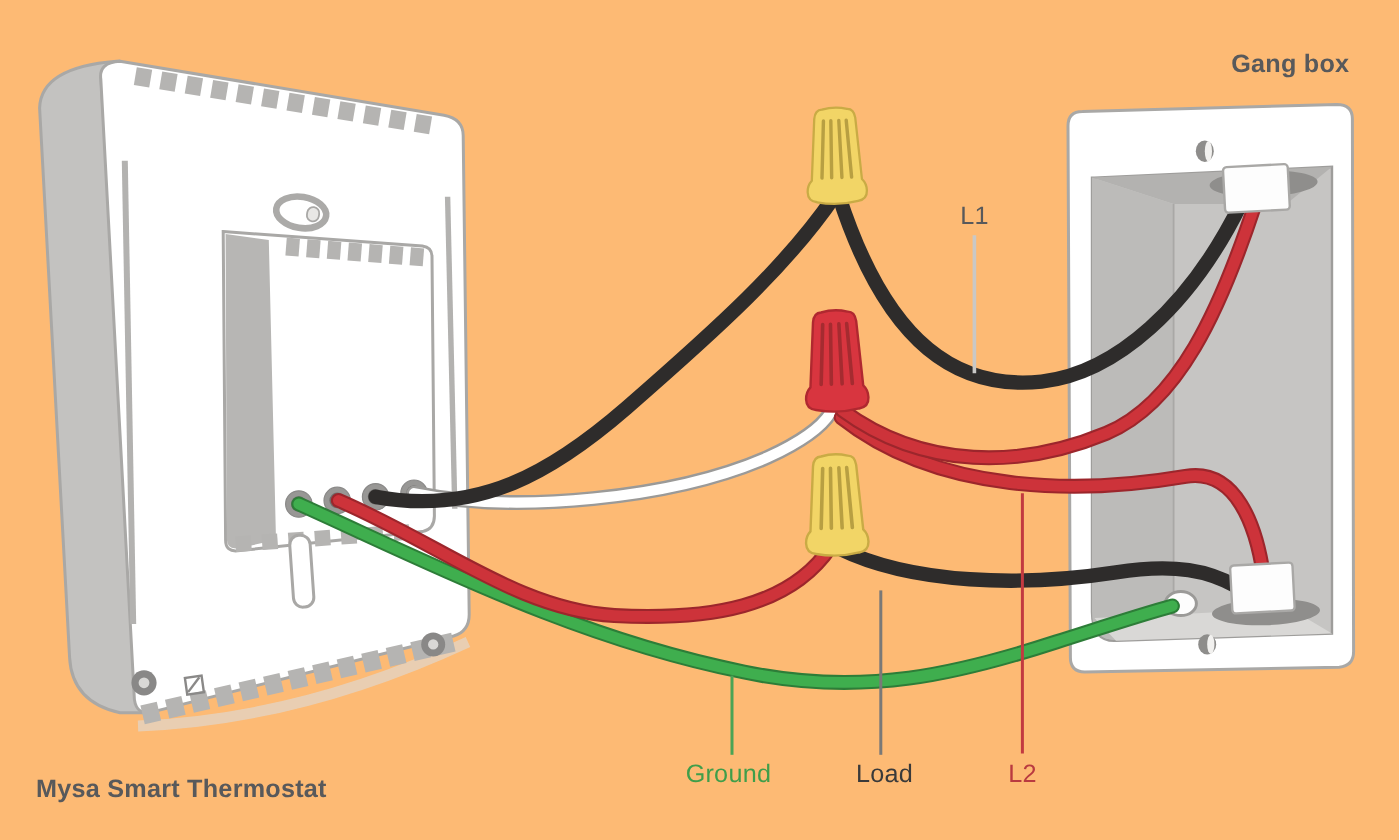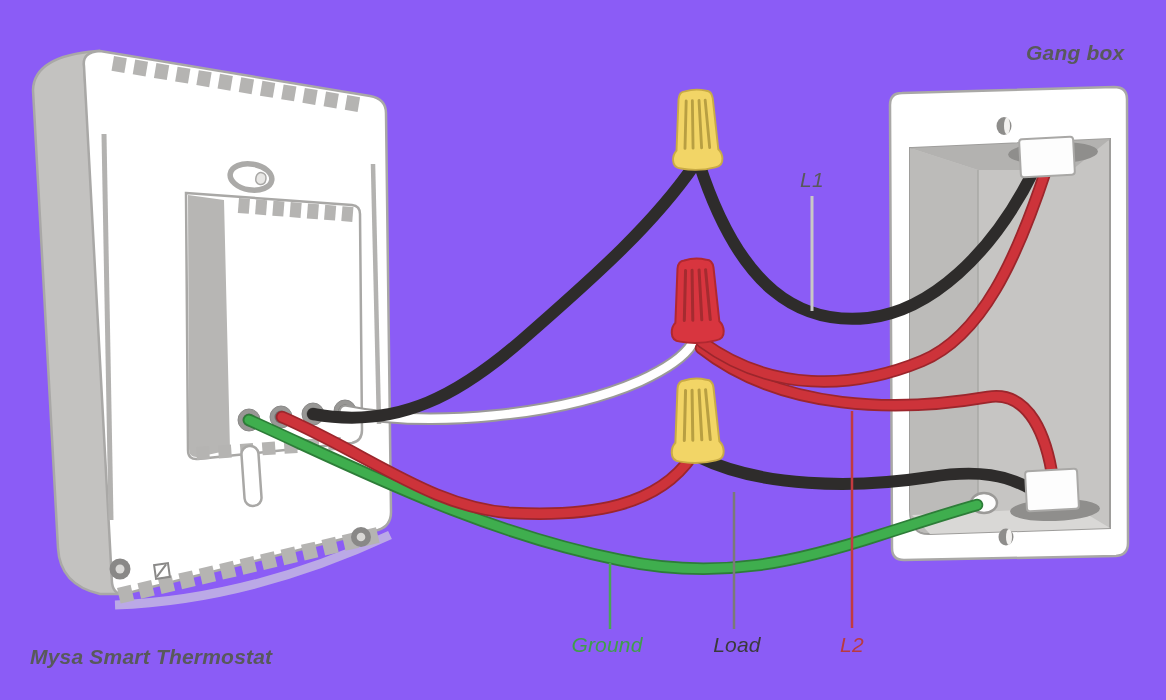--- a/index.html
+++ b/index.html
@@ -1,16 +1,16 @@
 <!DOCTYPE html>
 <html><head>
 <meta charset="utf-8">
 <style>
   html,body{margin:0;padding:0;background:#ffffff;}
-  .stage{position:relative;width:1166px;height:700px;background:#8b5cf6;overflow:hidden;font-style:italic;}
+  .stage{position:relative;width:1166px;height:700px;background:#fdba74;overflow:hidden;}
   svg{display:block;font-family:"Liberation Sans",sans-serif;}
   .dev-label{font-size:21px;font-weight:700;letter-spacing:.2px;}
   .wire-label{font-size:21px;font-weight:400;letter-spacing:.2px;}
 </style>
 </head>
 <body>
 
 <div class="stage">
 <svg width="1166" height="700" viewBox="0 0 1166 700">
 

